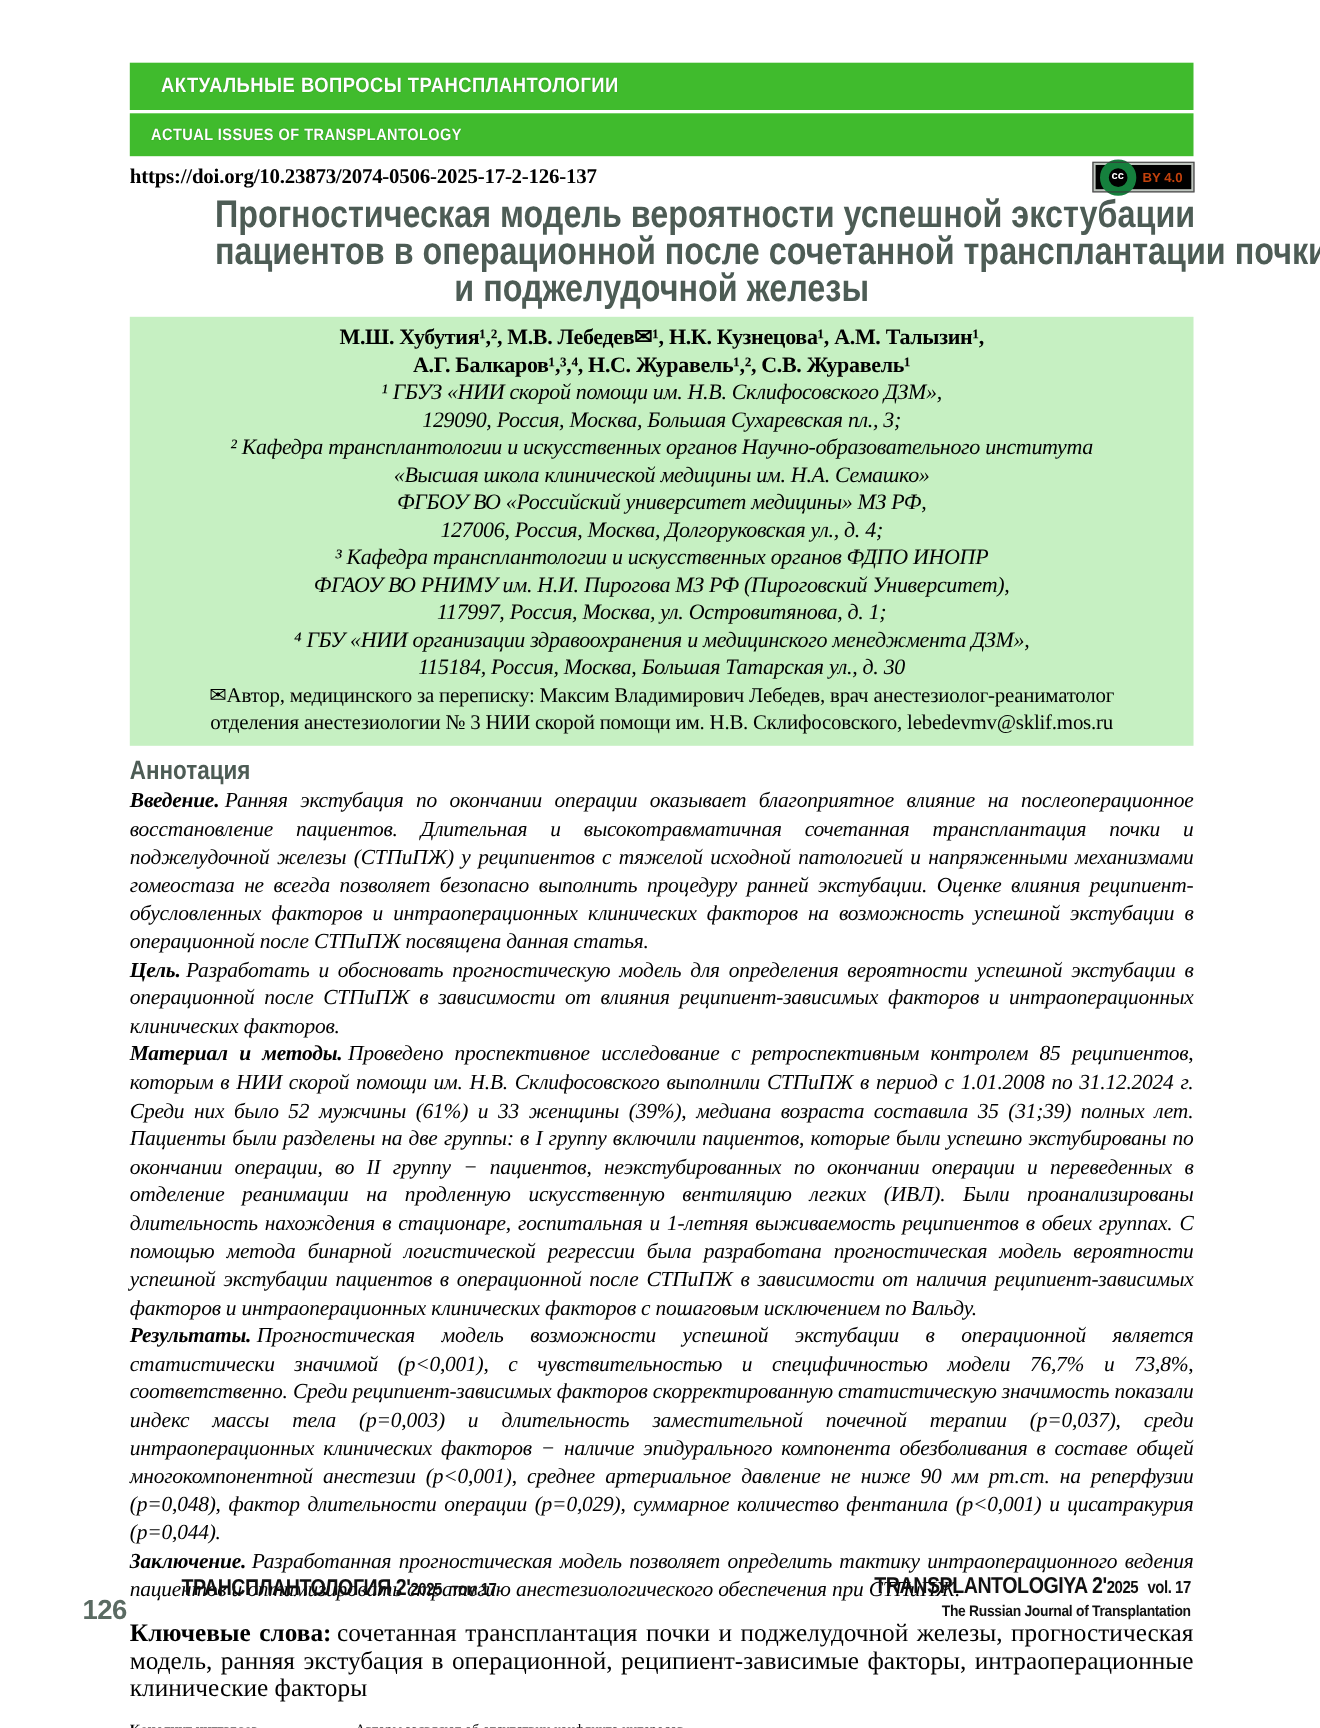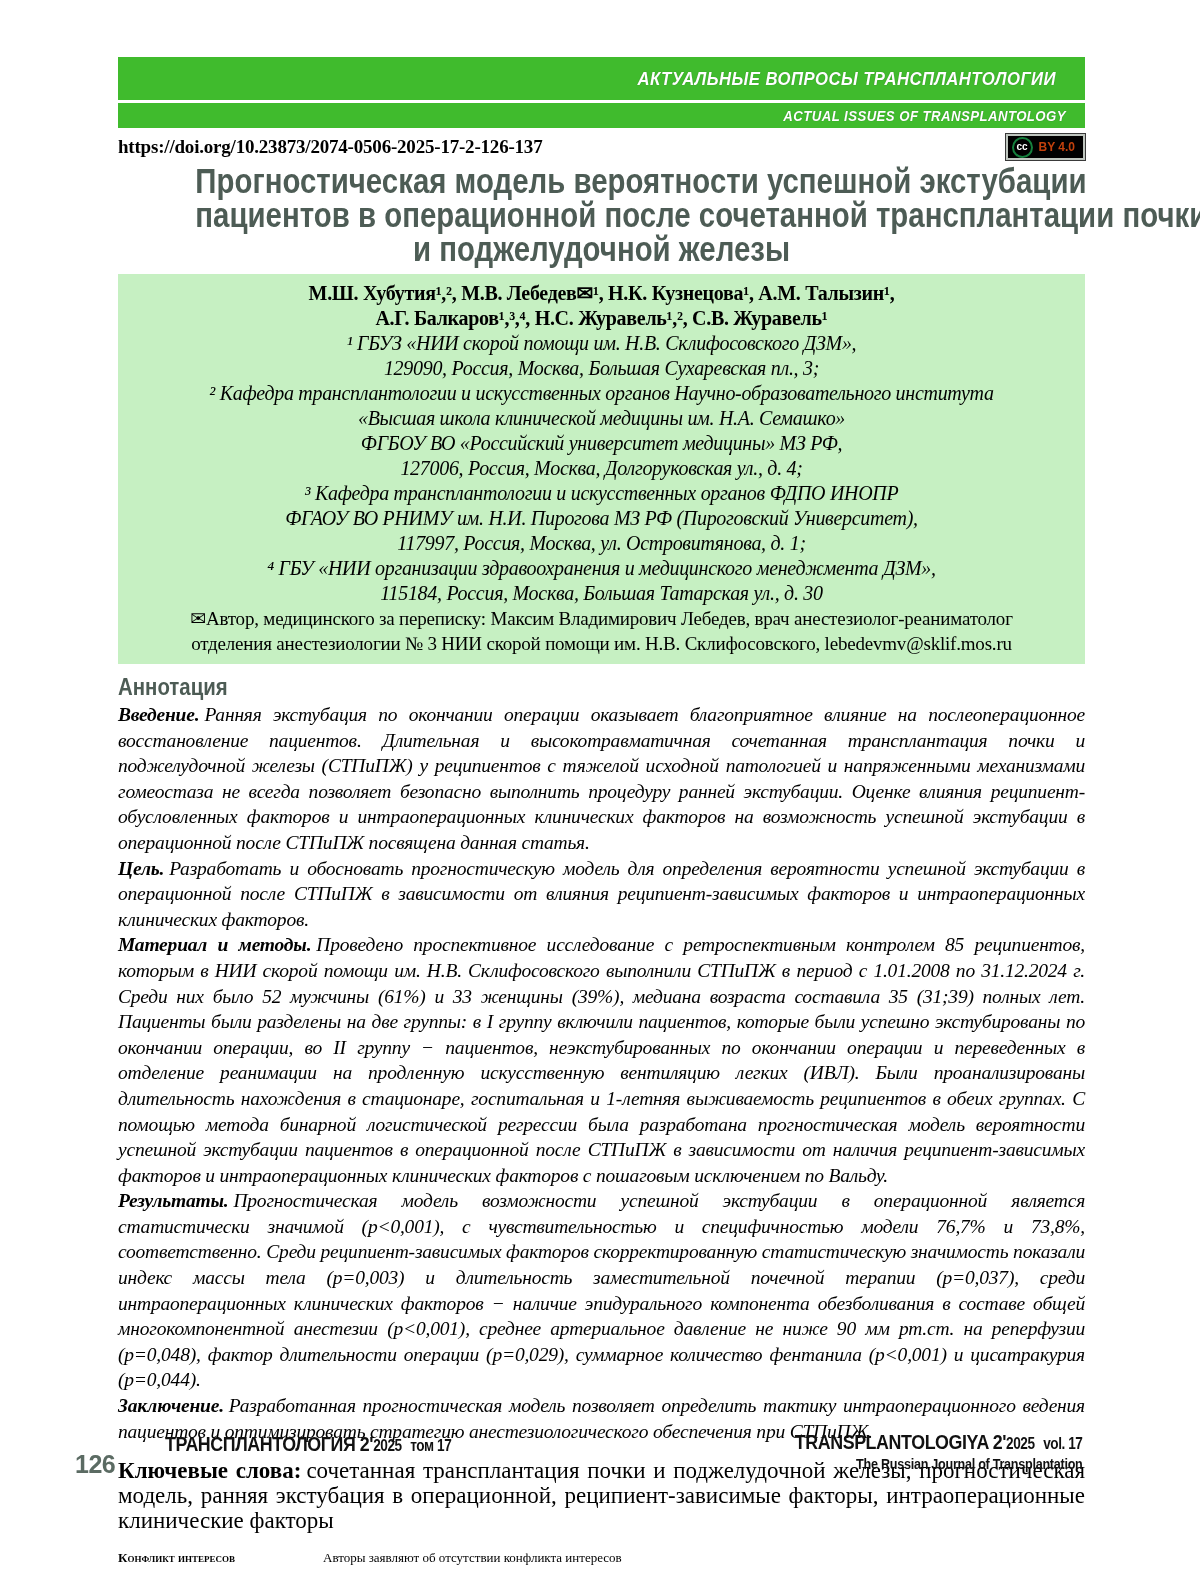--- a/index.html
+++ b/index.html
@@ -1,37 +1,37 @@
 <!DOCTYPE html>
 <html lang="ru"><head>
 <meta charset="utf-8">
 <style>
   html,body{margin:0;padding:0;background:#ffffff;}
   .page{position:relative;width:1200px;height:1571px;background:#ffffff;
         font-family:"Liberation Serif", serif;color:#000;overflow:hidden;}
   .content{position:absolute;left:118px;top:57px;width:967px;}
 
   
-  .banner{background:#40bb2d;display:flex;align-items:center;justify-content:flex-end;font-style:italic;}
+  .banner{background:#40bb2d;display:flex;align-items:center;justify-content:flex-start;}
   .banner-ru{height:43px;margin-bottom:3px;}
-  .banner-en{height:25px;padding-left:38px;}
+  .banner-en{height:39px;}
   .banner-text{font-family:"Liberation Sans", sans-serif;font-weight:bold;color:#ffffff;
                letter-spacing:.5px;transform:scaleX(.88);transform-origin:center;
                text-shadow:0 0 1px rgba(0,70,0,.55);white-space:nowrap;}
   .banner-ru .banner-text{font-size:19px;}
   .banner-en .banner-text{font-size:15px;}
 
   
   .doi-row{margin-top:6px;display:flex;justify-content:space-between;align-items:center;height:26px;}
   .doi-link{font-family:"Liberation Serif", serif;font-weight:bold;font-size:19px;color:#000;
             text-decoration:none;letter-spacing:-0.2px;}
   .cc-badge{display:inline-flex;align-items:center;gap:6px;background:#000;border:2px solid #bfc6bf;
             outline:1px solid #3a3a3a;padding:1px 8px 1px 4px;height:20px;cursor:pointer;}
   .cc-circle{display:inline-flex;align-items:center;justify-content:center;width:17px;height:17px;
-             border:2px solid #15803d;border-radius:50%;color:#fff;
+             border:8px solid #15803d;border-radius:50%;color:#fff;
              font-family:"Liberation Sans", sans-serif;font-weight:bold;font-size:10px;line-height:1;}
   .cc-text{color:#c2410c;font-family:"Liberation Sans", sans-serif;font-weight:bold;font-size:12px;white-space:nowrap;}
 
   
   .title{margin:4px 0 0 0;padding:0;}
   .title-line{font-family:"Liberation Sans", sans-serif;font-weight:bold;color:#4d5c55;
               font-size:35px;line-height:34px;text-align:center;white-space:nowrap;
               transform:scaleX(.84);transform-origin:center;}
 
   

